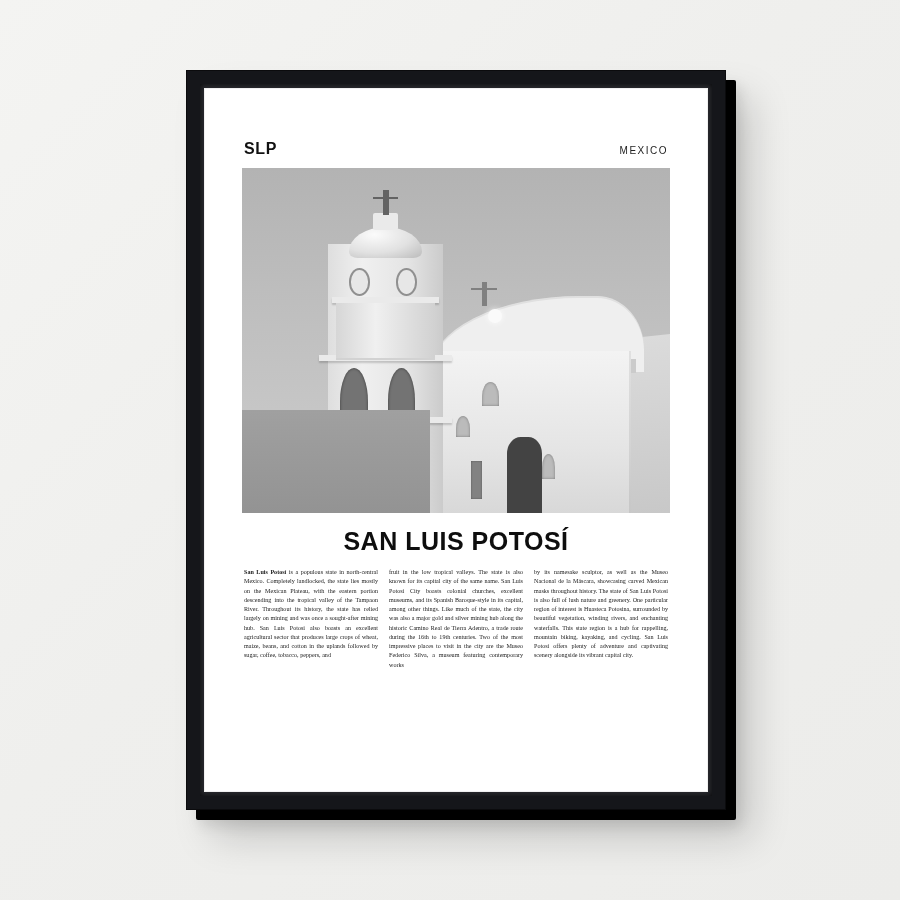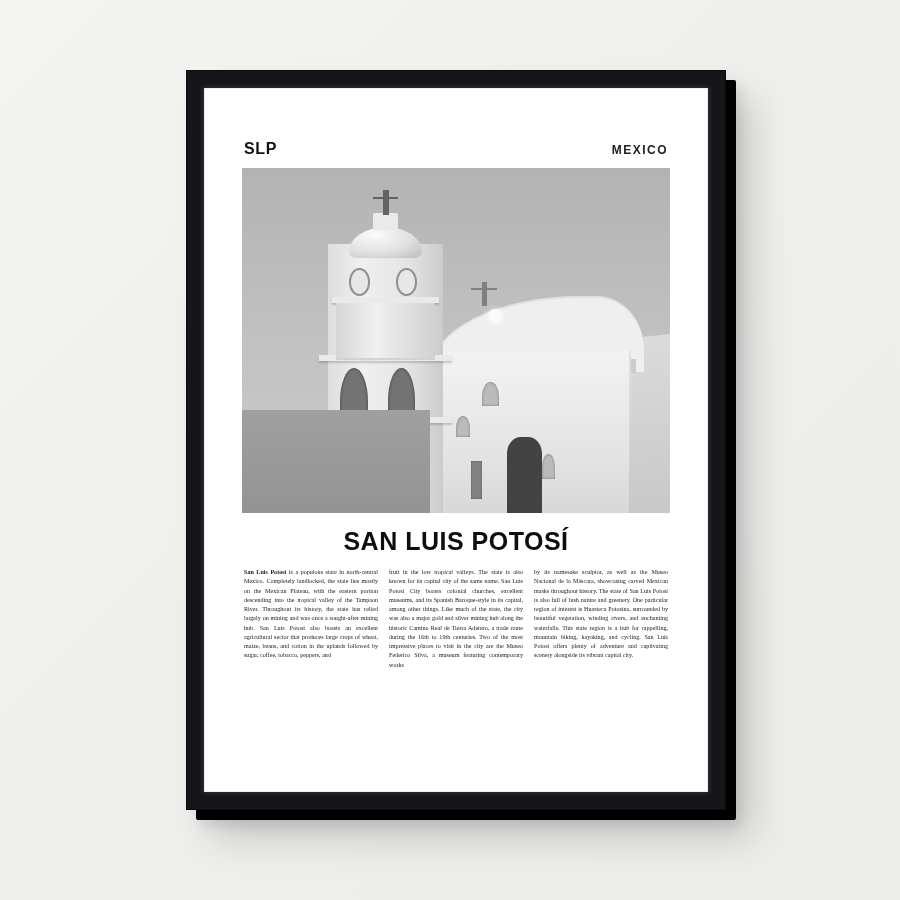--- a/index.html
+++ b/index.html
@@ -86,22 +86,22 @@
   }
   .poster-code {
     font-family: "Liberation Sans", sans-serif;
     font-weight: 700;
     font-size: 16px;
     letter-spacing: 0.6px;
     color: #111;
   }
   .poster-country {
     font-family: "Liberation Sans", sans-serif;
-    font-weight: 700;
-    font-size: 12px;
+    font-weight: 400;
+    font-size: 10px;
     letter-spacing: 1.5px;
     color: #222;
   }
 
   
   .photo {
     position: relative;
     width: 100%;
     height: 345px;
     overflow: hidden;

